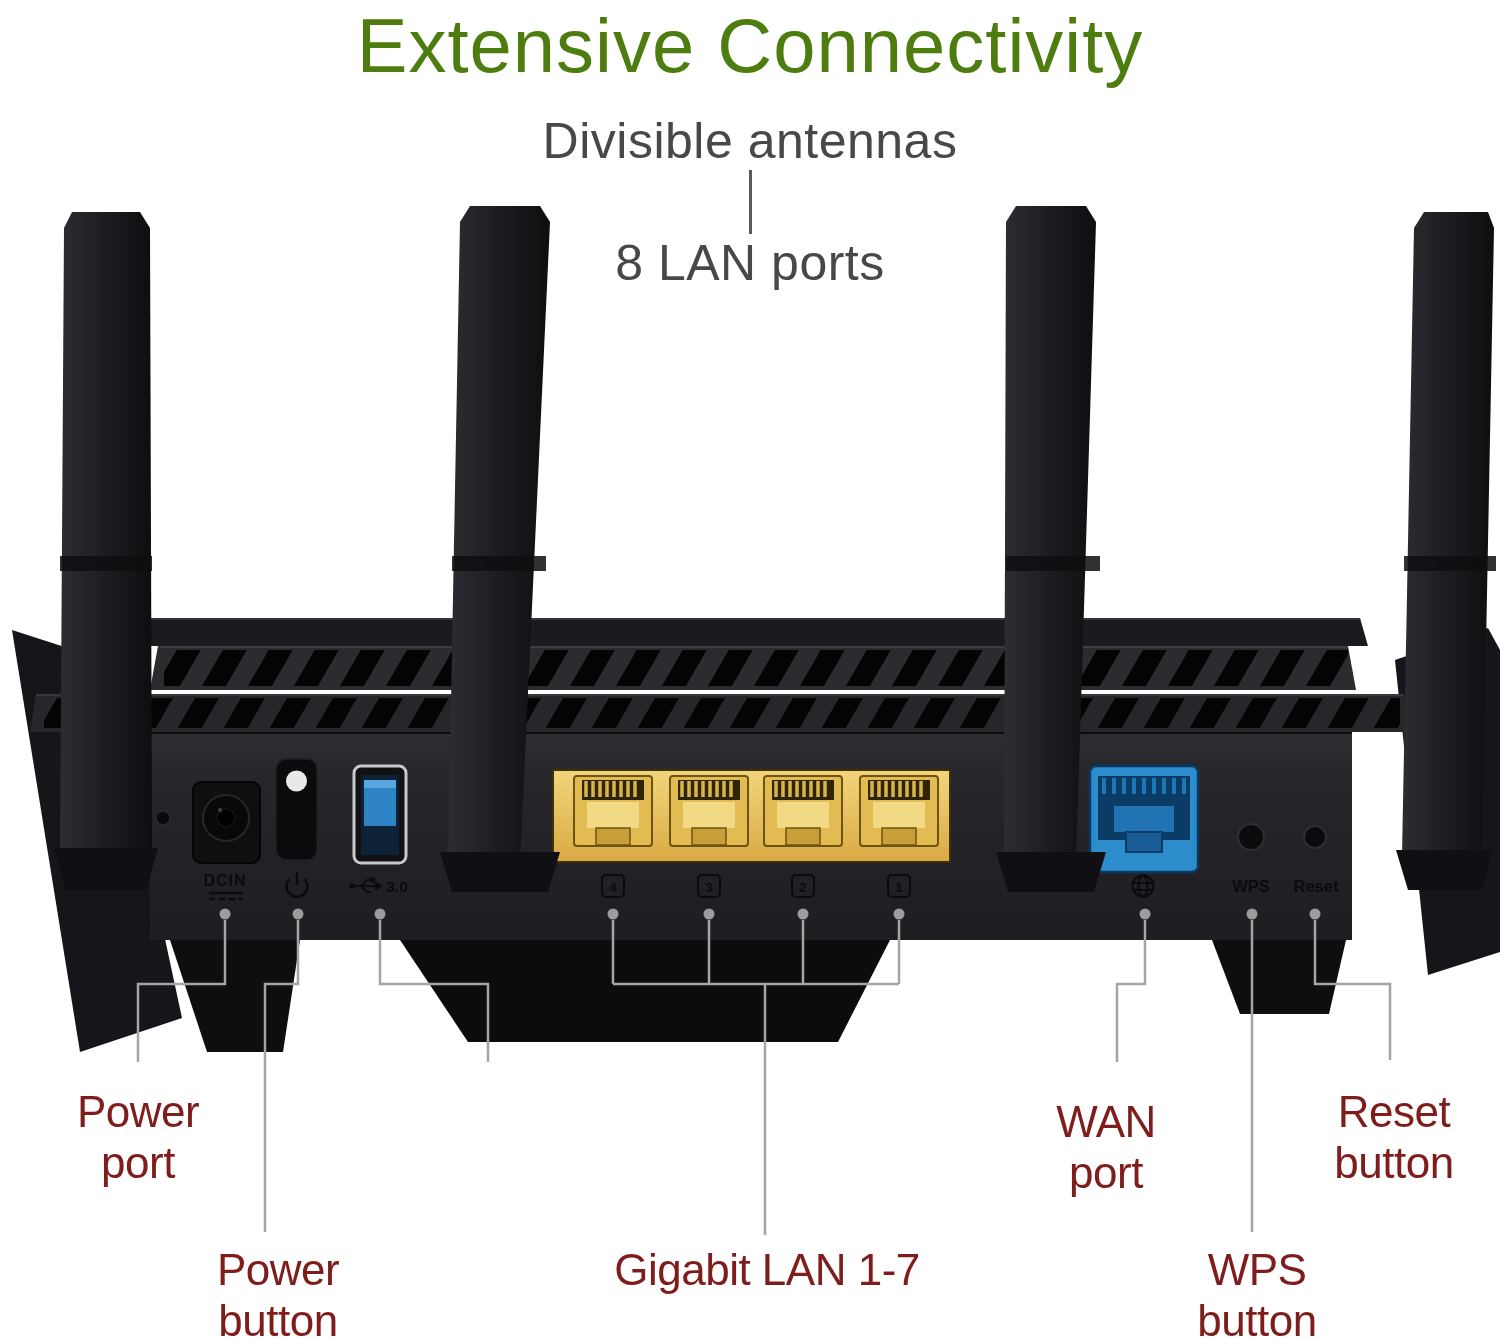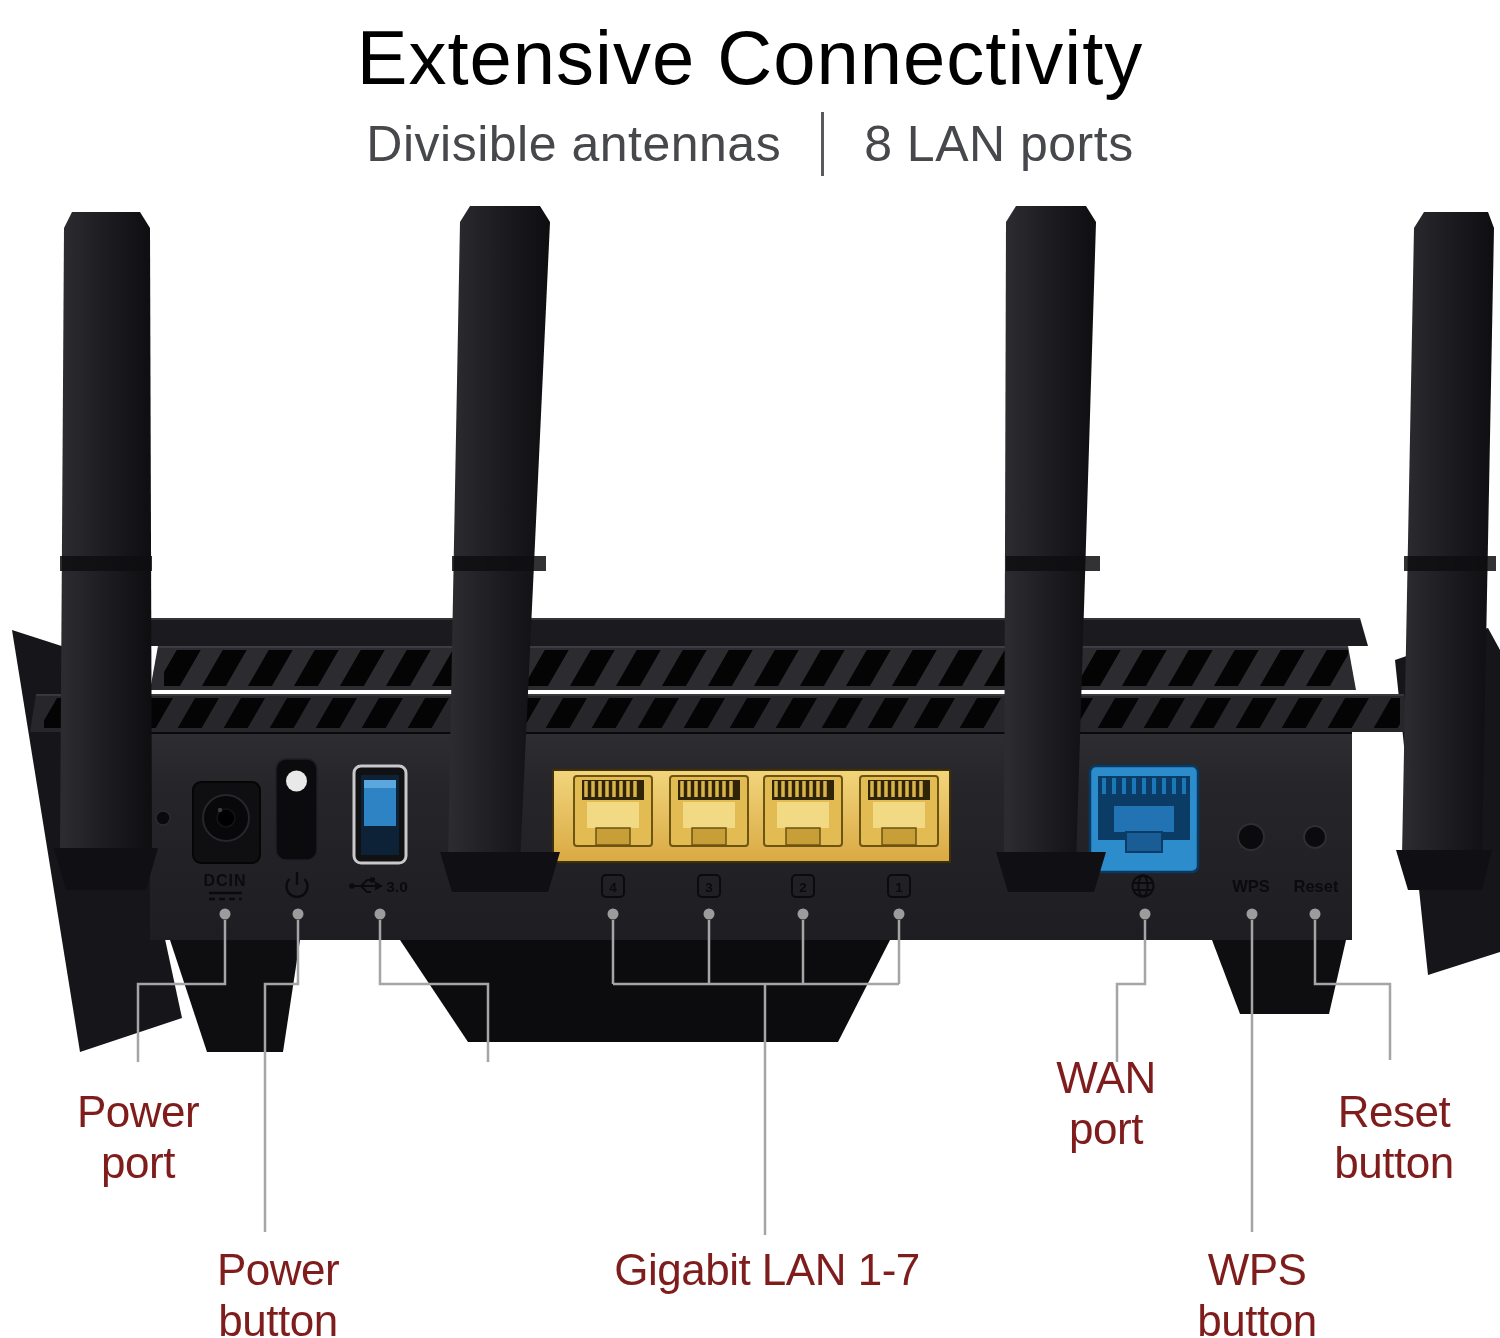--- a/index.html
+++ b/index.html
@@ -4,26 +4,26 @@
 <style>
   html,body{margin:0;padding:0;background:#ffffff;}
   .stage{
     position:relative;width:1500px;height:1338px;margin:0 auto;
     background:#ffffff;overflow:hidden;
     font-family:"Liberation Sans", sans-serif;
   }
   .stage svg{position:absolute;left:0;top:0;}
   .title{
     position:absolute;left:0;top:2px;width:100%;text-align:center;
-    font-size:76px;font-weight:300;color:#000000;letter-spacing:1px;margin-top:12px;
+    font-size:76px;font-weight:300;color:#4d7c0f;letter-spacing:1px;
   }
   .subtitle{
     position:absolute;left:0;top:112px;width:100%;
     display:flex;align-items:center;justify-content:center;
-    font-size:50px;font-weight:300;color:#47484c;letter-spacing:0.5px;
+    font-size:50px;font-weight:300;color:#47484c;letter-spacing:0.5px;flex-direction:column;
   }
   .subtitle .divider{
     width:3px;height:64px;background:#595a5e;margin:0 40px;
   }
   .callout{
     position:absolute;transform:translateX(-50%);
     text-align:center;font-size:44px;line-height:51px;font-weight:400;
     color:#7f1d1d;letter-spacing:-0.5px;white-space:nowrap;
   }
 </style>
@@ -220,21 +220,21 @@
   <div class="subtitle">
     <span>Divisible antennas</span>
     <span class="divider"></span>
     <span>8 LAN ports</span>
   </div>
 
   <div class="callout" style="left:138px;top:1086px">
     <div>Power</div>
     <div>port</div>
   </div>
-  <div class="callout" style="left:1106px;top:1052px">
+  <div class="callout" style="left:1106px;top:1096px">
     <div>WAN</div>
     <div>port</div>
   </div>
   <div class="callout" style="left:1394px;top:1086px">
     <div>Reset</div>
     <div>button</div>
   </div>
   <div class="callout" style="left:278px;top:1244px">
     <div>Power</div>
     <div>button</div>

